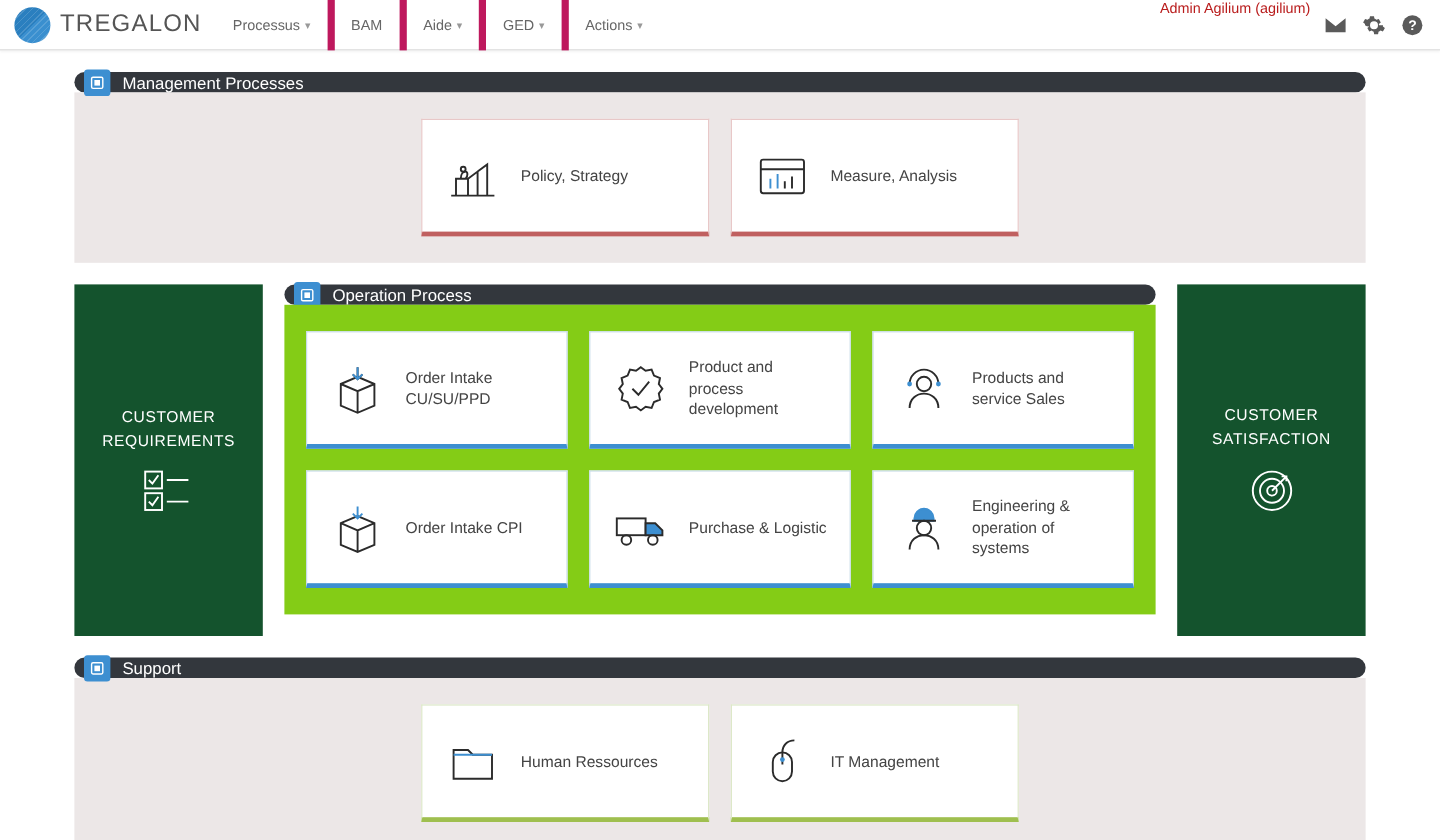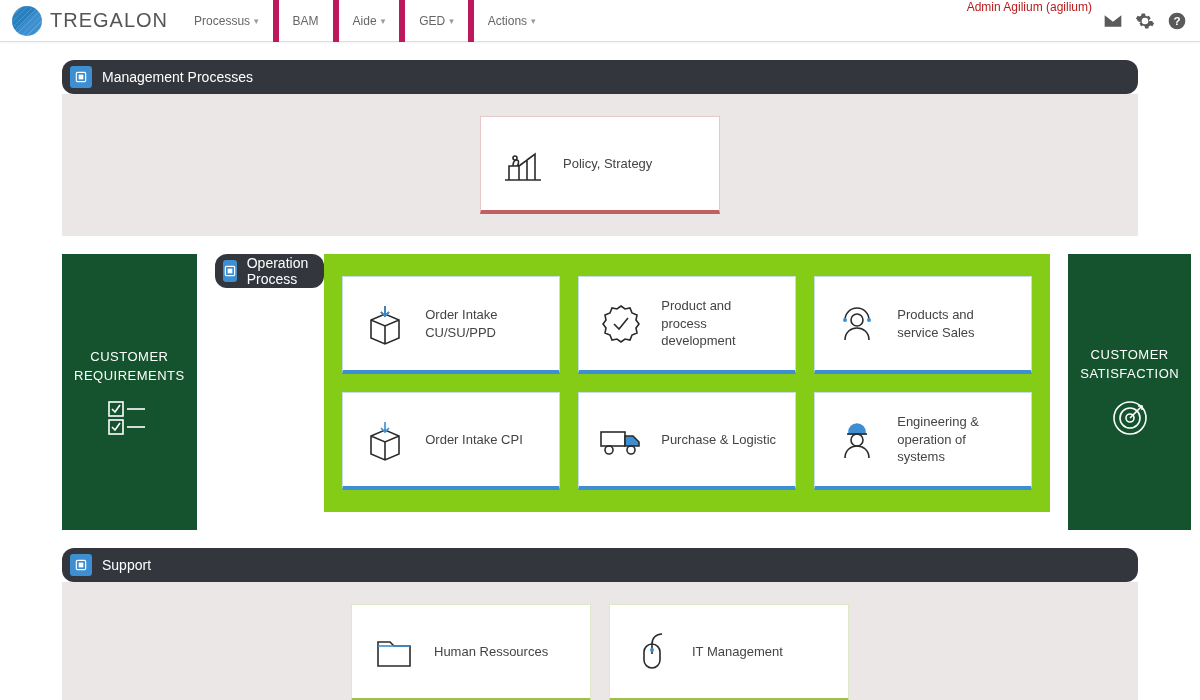--- a/index.html
+++ b/index.html
@@ -34,21 +34,21 @@
   .topicons { display: flex; align-items: center; gap: 10px; }
   .topicon { width: 22px; height: 22px; display: flex; align-items: center; justify-content: center; cursor: pointer; }
   .topicon svg { width: 20px; height: 20px; fill: #5a5a5a; }
   
   
   .page { padding: 18px 62px 30px; }
   
   
   .section { margin-bottom: 18px; }
   .section-header {
-    background: #33373d; color: #fff; height: 34px;
+    background: #33373d; color: #fff; height: 17px;
     display: flex; align-items: center; padding: 0 8px; font-size: 14px; border-radius: 12px;
   }
   .section-header .hicon {
     width: 22px; height: 22px; background: #3d8fd1; border-radius: 3px;
     display: flex; align-items: center; justify-content: center; margin-right: 10px;
   }
   .section-header .hicon svg { width: 14px; height: 14px; fill: #fff; }
   .section-body { background: #ece7e7; padding: 22px 18px; }
   .section-body.grey { background: #84cc16; }
   
@@ -69,21 +69,21 @@
   
   
   .midrow { display: flex; gap: 18px; align-items: stretch; }
   .sidecol {
     background: #14532d; color: #fff; width: 160px;
     display: flex; flex-direction: column; align-items: center; justify-content: center;
     text-align: center; padding: 20px 12px; font-size: 13px; letter-spacing: .5px;
   }
   .sidecol .sidetitle { line-height: 1.5; }
   .sidecol svg { margin-top: 12px; stroke: #fff; fill: none; stroke-width: 1.6; }
-  .midcenter { flex: 1; display: flex; flex-direction: row; justify-content: center; }
+  .midcenter { flex: 1; display: flex; flex-direction: column; justify-content: center; }
   .midcenter .section-body { flex: 1; }
   .op-grid { display: grid; grid-template-columns: repeat(3, 1fr); gap: 18px; }
   .op-grid .card { width: auto; }
 </style>
 </head>
 <body>
 
 <div class="topnav">
   <div class="logo-wrap">
     <div class="logo-circle"></div>
@@ -147,20 +147,31 @@
     <div class="section-body">
       <div class="card-row">
         <div class="card red">
           <div class="card-icon">
             <svg viewBox="0 0 48 48">
                 <path d="M6 40h36M10 40V26h10v14M20 26l8-6v20M28 20l8-6v26M14 26c0-4 2-6 4-6s2 4 0 6"></path>
                 <circle cx="16" cy="18" r="2"></circle>
               </svg>
           </div>
           <div class="card-label">Policy, Strategy</div>
+        </div>
+        <div class="card red">
+          <div class="card-icon">
+            <svg viewBox="0 0 48 48">
+                <rect x="6" y="10" width="36" height="28" rx="2"></rect>
+                <path d="M6 18h36"></path>
+                <path d="M14 34v-8M20 34v-12" stroke="#3d8fd1"></path>
+                <path d="M26 34v-6M32 34v-10"></path>
+              </svg>
+          </div>
+          <div class="card-label">Measure, Analysis</div>
         </div>
       </div>
     </div>
   </div>
 
   <div class="midrow">
     <div class="sidecol">
       <div class="sidetitle">CUSTOMER REQUIREMENTS</div>
       <svg width="44" height="40" viewBox="0 0 44 40">
         <rect x="2" y="4" width="14" height="14"></rect>

